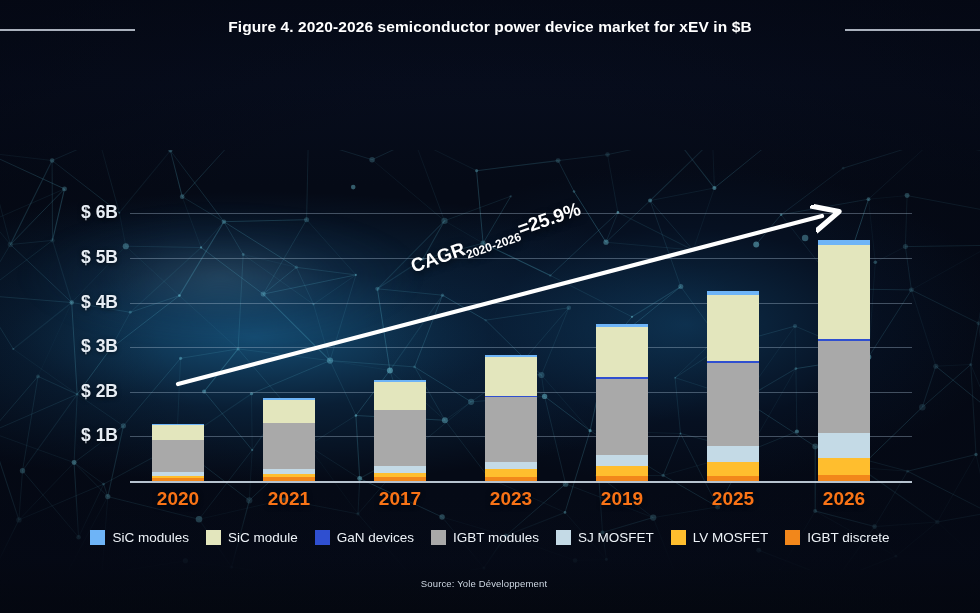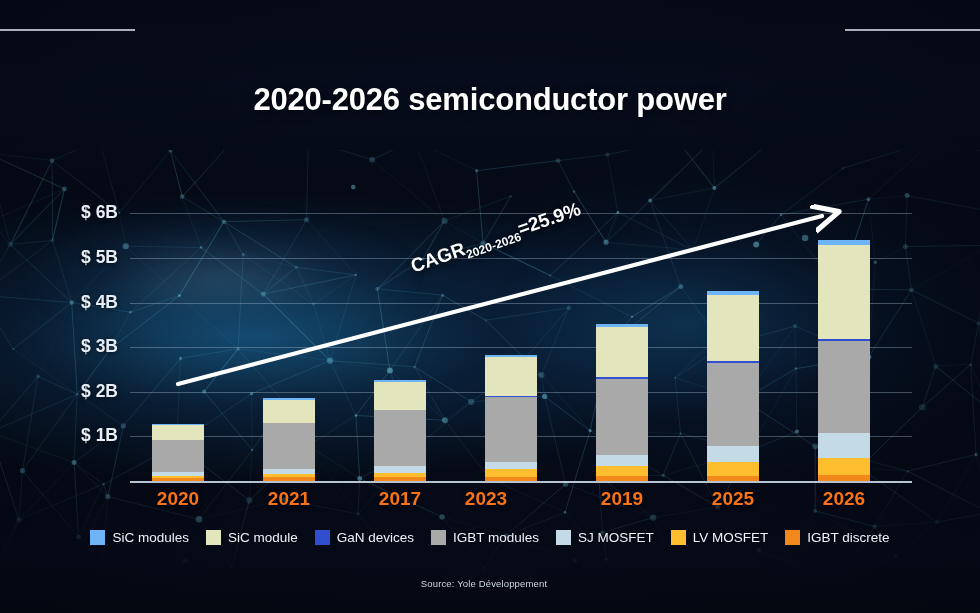--- a/index.html
+++ b/index.html
@@ -547,24 +547,24 @@
       <circle cx="1000.0" cy="430.0" r="3.12" fill="#7ddcef" opacity="0.478"></circle>
     </svg>
   <div class="topdark"></div>
   <div class="botdark"></div>
   <div class="vignette"></div>
 </div>
 
 <div id="header">
   <div class="rule left"></div>
   <div class="rule right"></div>
+  <div id="figcap">Figure 4. 2020-2026 semiconductor power device market for xEV in $B</div>
 </div>
 
 <div id="chart-title">
-  <div>2020-2026 semiconductor power</div>
 </div>
 
 <div id="plot">
   <div id="gridlines">
       <div class="gridline" style="top: 436.4px;"></div>
       <div class="gridline" style="top: 391.8px;"></div>
       <div class="gridline" style="top: 347.2px;"></div>
       <div class="gridline" style="top: 302.6px;"></div>
       <div class="gridline" style="top: 258px;"></div>
       <div class="gridline" style="top: 213.4px;"></div>
@@ -636,21 +636,21 @@
         <div class="seg" style="top: 341.402px; height: 91.876px; background: rgb(169, 169, 169);"></div>
         <div class="seg" style="top: 338.726px; height: 2.676px; background: rgb(47, 79, 208);"></div>
         <div class="seg" style="top: 245.066px; height: 93.66px; background: rgb(227, 230, 189);"></div>
         <div class="seg" style="top: 240.16px; height: 4.906px; background: rgb(110, 180, 247);"></div>
       </div>
     </div>
   <div id="xlabels">
       <div class="xlabel" style="left: 118px;">2020</div>
       <div class="xlabel" style="left: 229px;">2021</div>
       <div class="xlabel" style="left: 340px;">2017</div>
-      <div class="xlabel" style="left: 426px;">2023</div>
+      <div class="xlabel" style="left: 451px;">2023</div>
       <div class="xlabel" style="left: 562px;">2019</div>
       <div class="xlabel" style="left: 673px;">2025</div>
       <div class="xlabel" style="left: 784px;">2026</div>
     </div>
   <div class="axisline" style="top:481px;"></div>
 </div>
 
 <svg id="cagr-svg" viewBox="0 0 980 613">
   <defs>
     <marker id="ahead" markerWidth="9" markerHeight="9" refX="2.2" refY="3.1" orient="auto">

